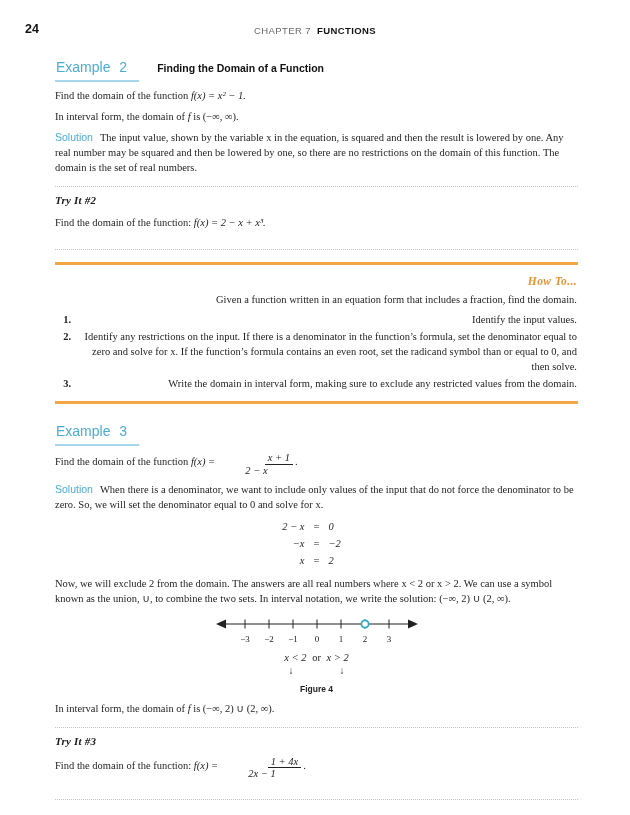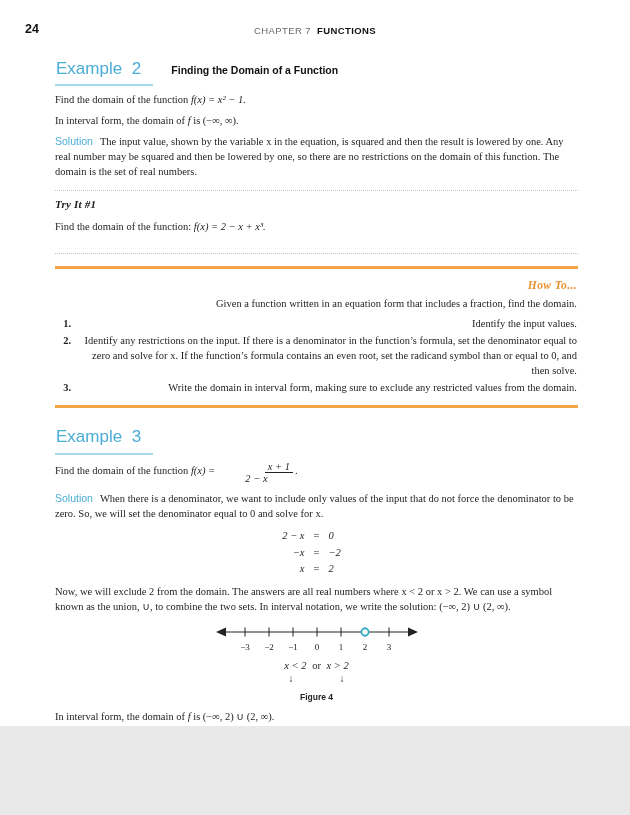--- a/index.html
+++ b/index.html
@@ -1,31 +1,31 @@
 <!DOCTYPE html>
 <html><head>
 <meta charset="utf-8">
 <style>
   html,body{margin:0;padding:0;background:#e9e9e9;}
-  .page{width:630px;height:726px;background:#ffffff;position:relative;overflow:hidden;}
+  .page{width:630px;height:815px;background:#ffffff;position:relative;overflow:hidden;}
 
   
   .page-header{position:relative;padding-top:25px;font-family:"Liberation Sans",sans-serif;}
   .pagenum{position:absolute;left:25px;top:22px;font-size:12.5px;font-weight:bold;color:#111;}
   .chapter{text-align:center;font-size:9.5px;letter-spacing:.4px;}
   .ch-label{color:#6a6a6a;margin-right:6px;}
   .ch-title{font-weight:bold;color:#111;}
 
   
   .content{margin:21px 52px 0 55px;font-family:"Liberation Serif",serif;color:#1d1d1d;font-size:10.5px;line-height:1.43;}
   p{margin:6px 0 0;}
 
   
   .ex-head{display:flex;align-items:baseline;gap:18px;margin-top:14px;font-family:"Liberation Sans",sans-serif;}
-  .ex-label{font-size:17px;color:#4BACD6;border-bottom:2px solid #a6d7ec;padding:0 12px 3px 1px;word-spacing:5px;white-space:nowrap;}
+  .ex-label{font-size:14px;color:#4BACD6;border-bottom:2px solid #a6d7ec;padding:0 12px 3px 1px;word-spacing:5px;white-space:nowrap;}
   .ex-title{font-weight:bold;font-size:10.5px;color:#111;}
 
   .sol-label{font-family:"Liberation Sans",sans-serif;color:#4BACD6;margin-right:7px;}
   .math{font-style:italic;}
 
   
   .frac{display:inline-block;vertical-align:-0.85em;text-align:center;line-height:1.1;margin:0 2px;font-style:italic;}
   .fnum{display:block;padding:0 3px 0;border-bottom:1px solid #222;margin-left:45px;}
   .fden{display:block;padding:0 3px;}
 
@@ -88,21 +88,21 @@
         <span>is (−∞, ∞).</span>
       </p>
       <p>
         <span class="sol-label">Solution</span><span>The input value, shown by the variable x in the equation, is squared and then the result is lowered by one. Any real number may be squared and then be lowered by one, so there are no restrictions on the domain of this function. The domain is the set of real numbers.</span>
       </p>
     </section>
 
     <div class="dotted"></div>
 
     <div class="tryit">
-      <div class="tryit-label">Try It #1</div>
+      <div class="tryit-label">Try It #2</div>
       <p>
         <span>Find the domain of the function:</span>
         <span class="math">f(x) = 2 − x + x³.</span>
       </p>
     </div>
 
     <div class="dotted"></div>
 
     <section class="howto">
       <div class="howto-label">How To...</div>

